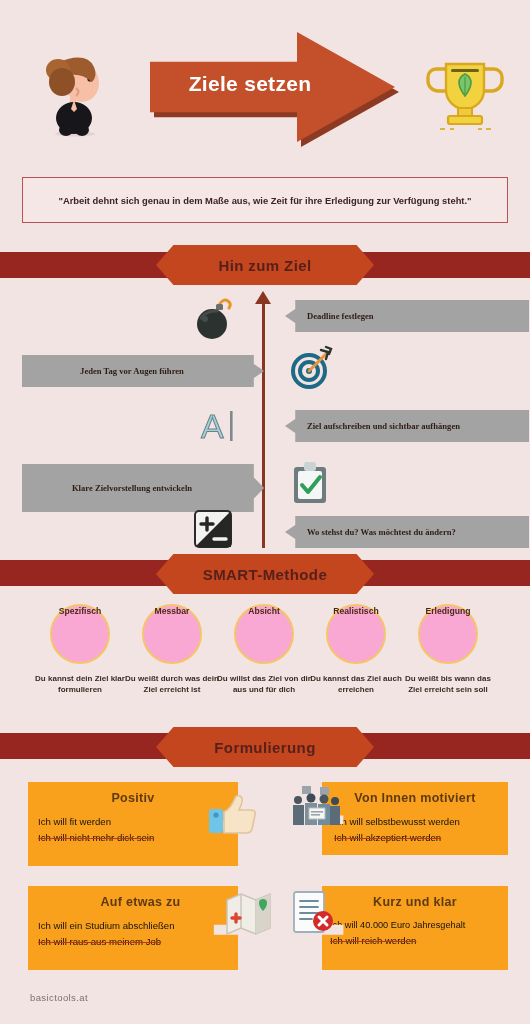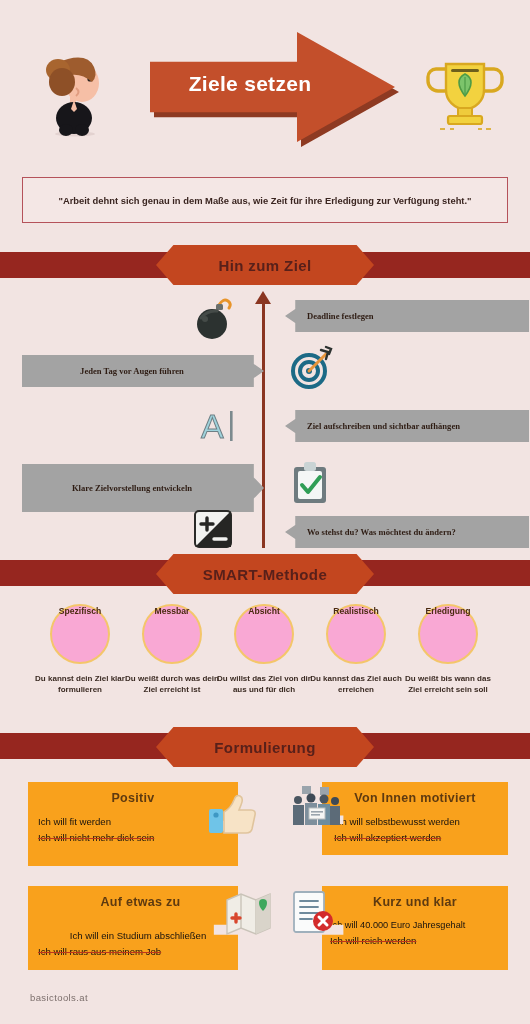--- a/index.html
+++ b/index.html
@@ -260,21 +260,21 @@
       <rect x="28" y="22" width="12" height="21" fill="#6E8D9E"></rect>
       <circle cx="45" cy="19" r="4" fill="#3E4A56"></circle>
       <rect x="40" y="24" width="10" height="19" fill="#5C6B78"></rect>
       <rect x="19" y="26" width="16" height="11" fill="#F6F6F4" stroke="#B8BDBE" stroke-width="1"></rect>
       <rect x="21" y="29" width="12" height="1.6" fill="#9AA4AC"></rect>
       <rect x="21" y="32" width="9" height="1.6" fill="#9AA4AC"></rect>
     </svg>
 
     <div class="fbox fbox-l" style="left:28px;top:886px;width:210px;height:84px;">
       <div class="ftitle" style="margin-top:9px;margin-left:15px;">Auf etwas zu</div>
-      <div class="fline" style="margin:21px 0 0 10px;text-align:center;">Ich will ein Studium abschließen</div>
+      <div class="fline" style="margin:11px 0 0 10px;">Ich will ein Studium abschließen</div>
       <div class="fline strike" style="margin:5px 0 12px 10px;">Ich will raus aus meinem Job</div>
     </div>
     <svg class="ic" style="left:222px;top:888px;width:52px;height:52px;" viewBox="0 0 52 52">
       <path d="M5 12 L19 6 L34 12 L48 6 V40 L34 46 L19 40 L5 46 Z" fill="#F0EDE6" stroke="#C9C3B8" stroke-width="1.4"></path>
       <path d="M19 6 V40" stroke="#C9C3B8" stroke-width="1.4"></path>
       <path d="M34 12 V46" stroke="#C9C3B8" stroke-width="1.4"></path>
       <path d="M34 12 L48 6 V40 L34 46 Z" fill="#D9D4CA"></path>
       <path d="M41 11 q4 0 4 4 q0 4 -4 8 q-4 -4 -4 -8 q0 -4 4 -4 Z" fill="#3FA85E"></path>
       <path d="M10 30 h8 M14 26 v8" stroke="#D8472E" stroke-width="3.4" stroke-linecap="round"></path>
     </svg>

